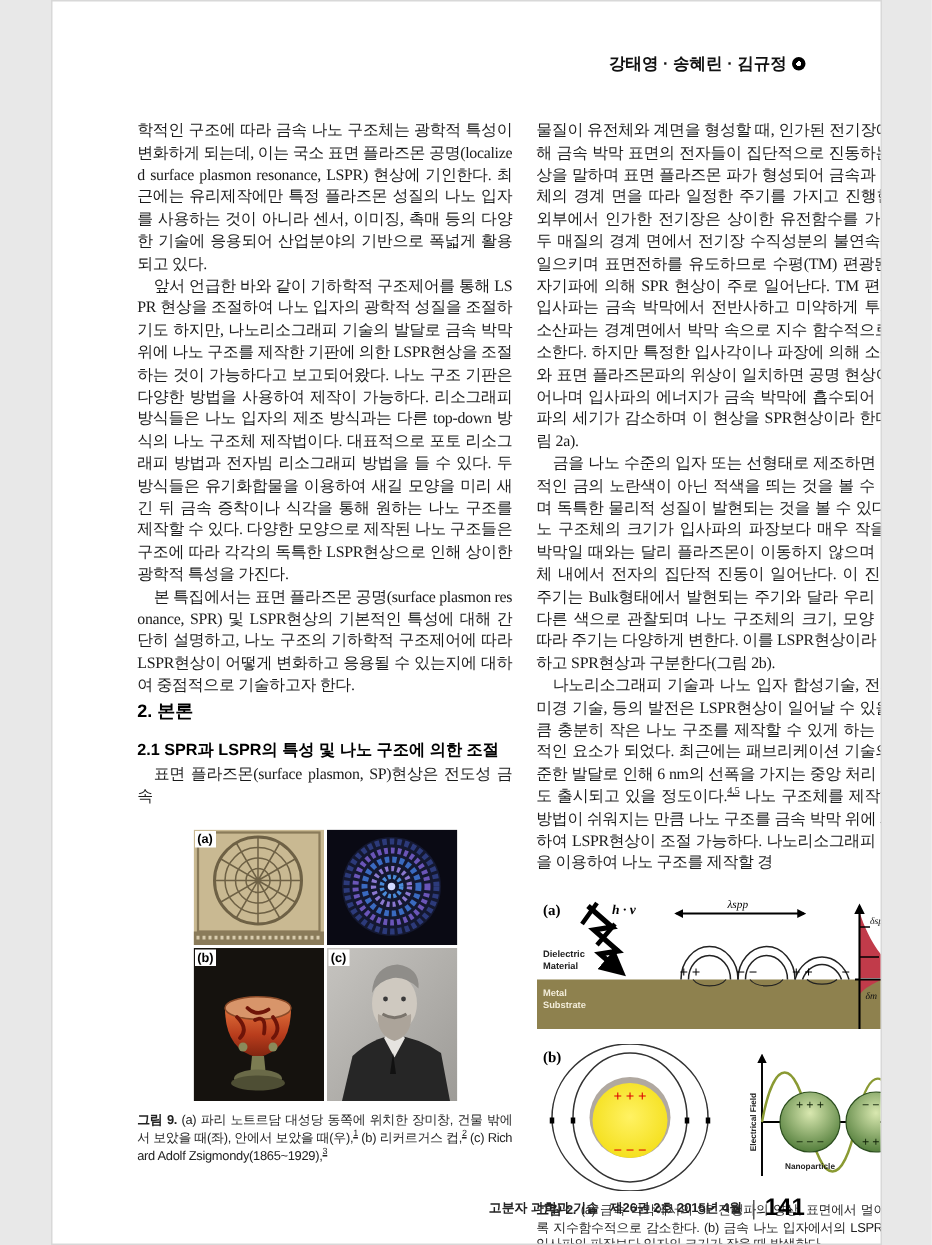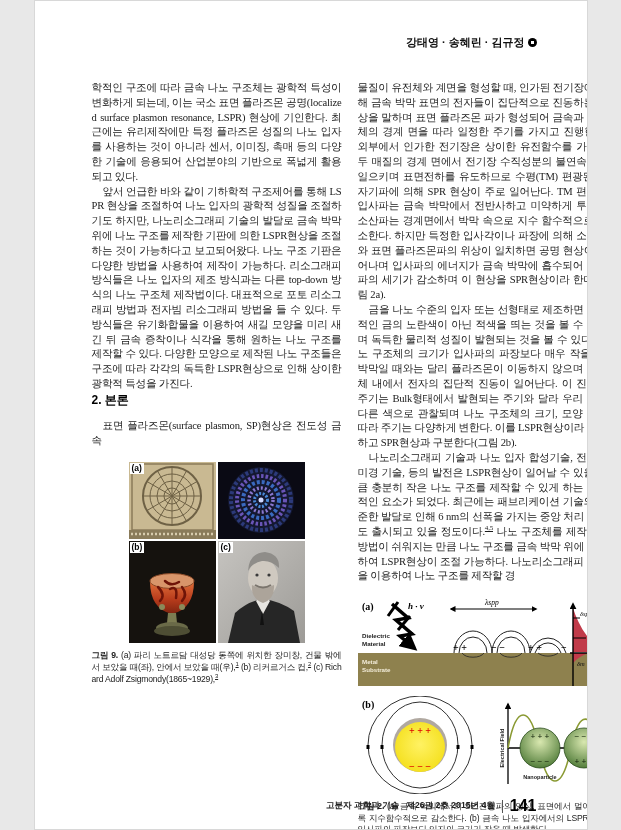--- a/index.html
+++ b/index.html
@@ -74,21 +74,23 @@
 
   <div class="hdr">
     <span>강태영 · 송혜린 · 김규정</span><span class="author-mark"></span>
   </div>
 
   <div class="cols">
 
     <div class="col">
       <p>학적인 구조에 따라 금속 나노 구조체는 광학적 특성이 변화하게 되는데, 이는 국소 표면 플라즈몬 공명(localized surface plasmon resonance, LSPR) 현상에 기인한다. 최근에는 유리제작에만 특정 플라즈몬 성질의 나노 입자를 사용하는 것이 아니라 센서, 이미징, 촉매 등의 다양한 기술에 응용되어 산업분야의 기반으로 폭넓게 활용되고 있다.</p>
       <p class="indent">앞서 언급한 바와 같이 기하학적 구조제어를 통해 LSPR 현상을 조절하여 나노 입자의 광학적 성질을 조절하기도 하지만, 나노리소그래피 기술의 발달로 금속 박막 위에 나노 구조를 제작한 기판에 의한 LSPR현상을 조절하는 것이 가능하다고 보고되어왔다. 나노 구조 기판은 다양한 방법을 사용하여 제작이 가능하다. 리소그래피 방식들은 나노 입자의 제조 방식과는 다른 top-down 방식의 나노 구조체 제작법이다. 대표적으로 포토 리소그래피 방법과 전자빔 리소그래피 방법을 들 수 있다. 두 방식들은 유기화합물을 이용하여 새길 모양을 미리 새긴 뒤 금속 증착이나 식각을 통해 원하는 나노 구조를 제작할 수 있다. 다양한 모양으로 제작된 나노 구조들은 구조에 따라 각각의 독특한 LSPR현상으로 인해 상이한 광학적 특성을 가진다.</p>
+      <p class="indent">본 특집에서는 표면 플라즈몬 공명(surface plasmon resonance, SPR) 및 LSPR현상의 기본적인 특성에 대해 간단히 설명하고, 나노 구조의 기하학적 구조제어에 따라 LSPR현상이 어떻게 변화하고 응용될 수 있는지에 대하여 중점적으로 기술하고자 한다.</p>
       <h2 class="sec">2. 본론</h2>
+      <h3 class="subsec">2.1 SPR과 LSPR의 특성 및 나노 구조에 의한 조절</h3>
       <p class="indent">표면 플라즈몬(surface plasmon, SP)현상은 전도성 금속</p>
 
       <div class="fig1">
         <div class="fig1-grid">
 
           <div class="tile">
             <svg viewBox="0 0 87 77">
               <rect width="87" height="77" fill="#c9b992"></rect>
               <rect x="3" y="2" width="81" height="66" fill="none" stroke="#8a7b5a" stroke-width="1.5"></rect>
               <circle cx="43" cy="34" r="29" fill="none" stroke="#6e6145" stroke-width="2"></circle>

